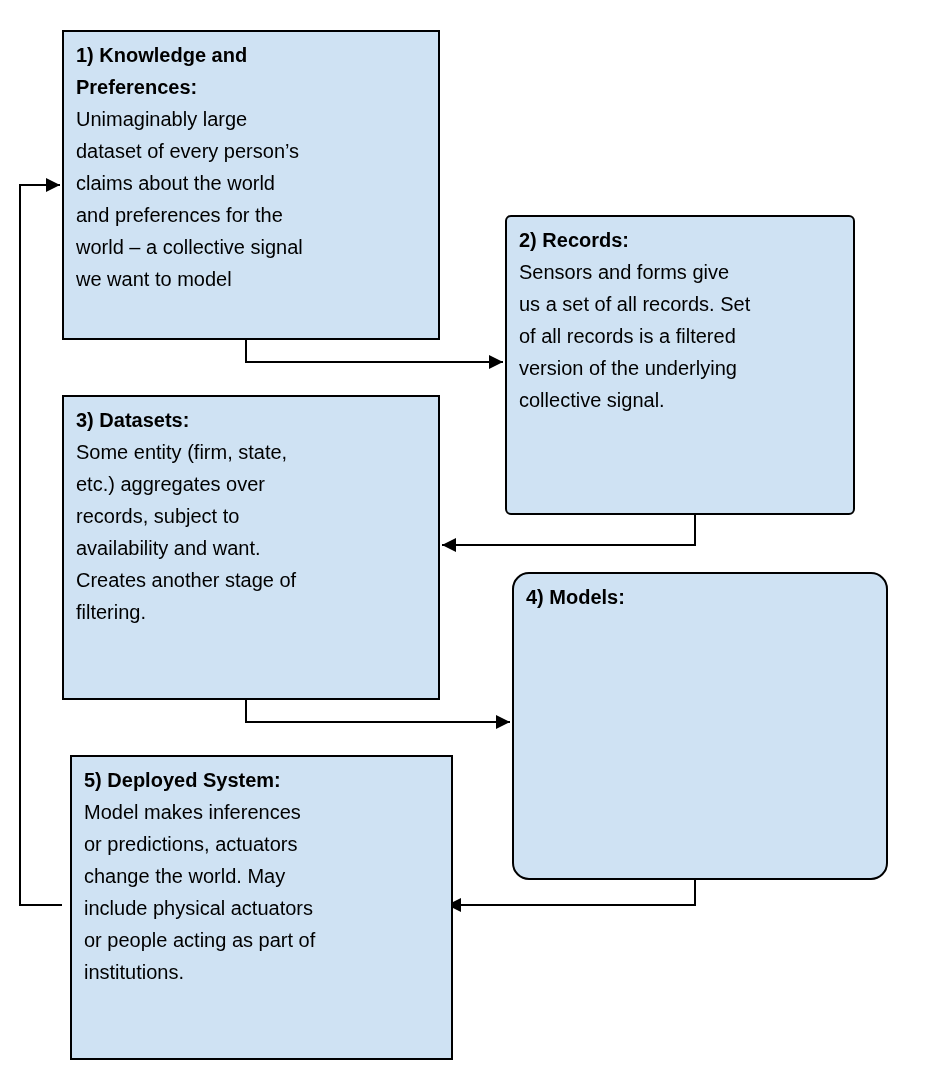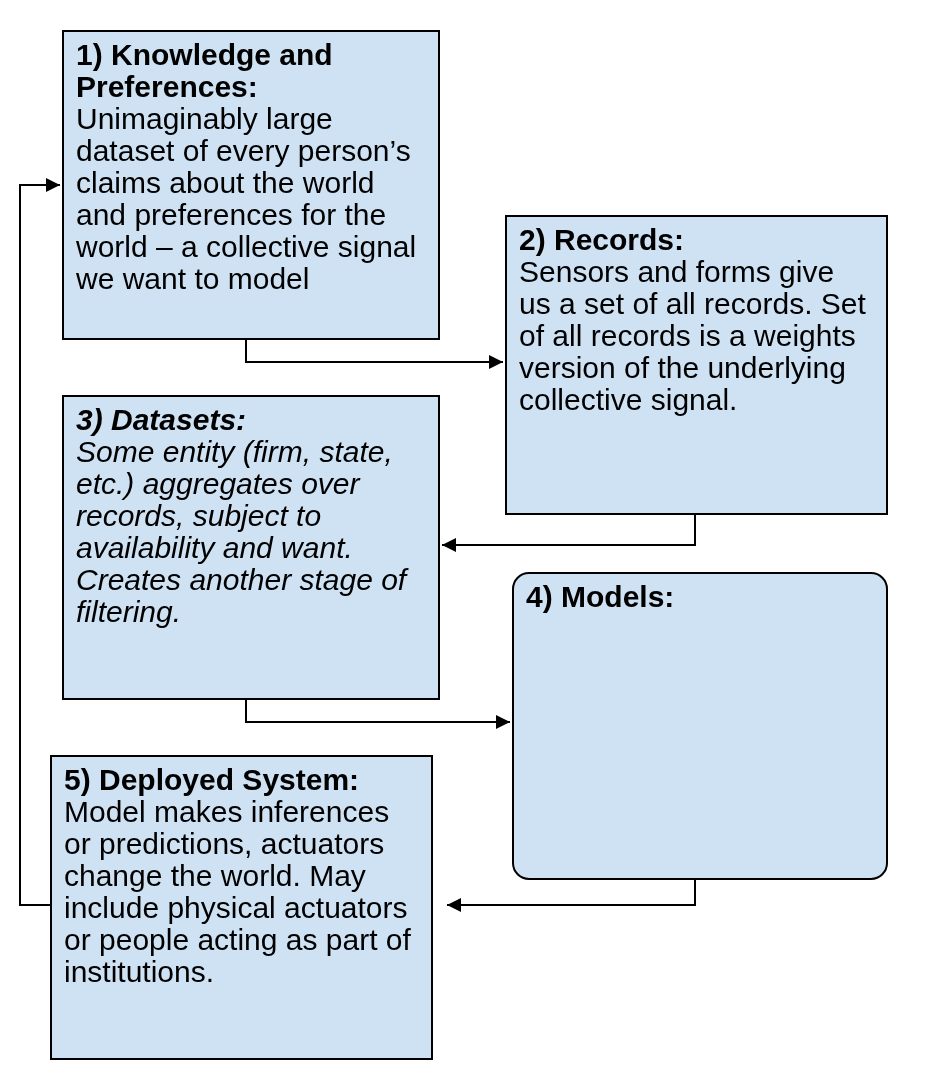--- a/index.html
+++ b/index.html
@@ -25,37 +25,37 @@
     fill: none;
     stroke: var(--arrow, #000000);
     stroke-width: 2;
   }
   .arrowhead-path { fill: var(--arrow, #000000); }
   .box {
     position: absolute;
     background: var(--box-fill, #cfe2f3);
     border: 2px solid var(--box-border, #000000);
     padding: 7px 12px;
-    font-size: 30px;
+    font-size: 20px;
     line-height: 32px;
   }
   .box-title {
     display: block;
     font-weight: bold;
     white-space: pre-line;
   }
   .box-body {
     display: block;
     white-space: pre-line;
   }
   .box1 { left: 62px;  top: 30px;  width: 378px; height: 310px; }
-  .box2 { left: 505px; top: 215px; width: 383px; height: 300px; }
-  .box3 { left: 62px;  top: 395px; width: 378px; height: 305px; font-style: italic; }
+  .box2 { left: 505px; top: 215px; width: 350px; height: 300px; border-radius: 6px; }
+  .box3 { left: 62px;  top: 395px; width: 378px; height: 305px; }
   .box4 { left: 512px; top: 572px; width: 376px; height: 308px; border-radius: 17px; }
-  .box5 { left: 50px;  top: 755px; width: 383px; height: 305px; }
+  .box5 { left: 70px;  top: 755px; width: 383px; height: 305px; }
 </style>
 </head>
 <body>
 
 <div class="canvas">
 
   <svg class="arrows" viewBox="0 0 950 1072" xmlns="http://www.w3.org/2000/svg">
     <defs>
       <marker id="arrowhead" viewBox="0 0 10 10" refX="10" refY="5" markerWidth="7" markerHeight="7" orient="auto-start-reverse">
         <path class="arrowhead-path" d="M 0 0 L 10 5 L 0 10 z"></path>
@@ -76,21 +76,21 @@
 claims about the world
 and preferences for the
 world – a collective signal
 we want to model</span>
   </div>
 
   <div class="box box2">
     <span class="box-title">2) Records:</span>
     <span class="box-body">Sensors and forms give
 us a set of all records. Set
-of all records is a weights
+of all records is a filtered
 version of the underlying
 collective signal.</span>
   </div>
 
   <div class="box box3">
     <span class="box-title">3) Datasets:</span>
     <span class="box-body">Some entity (firm, state,
 etc.) aggregates over
 records, subject to
 availability and want.

